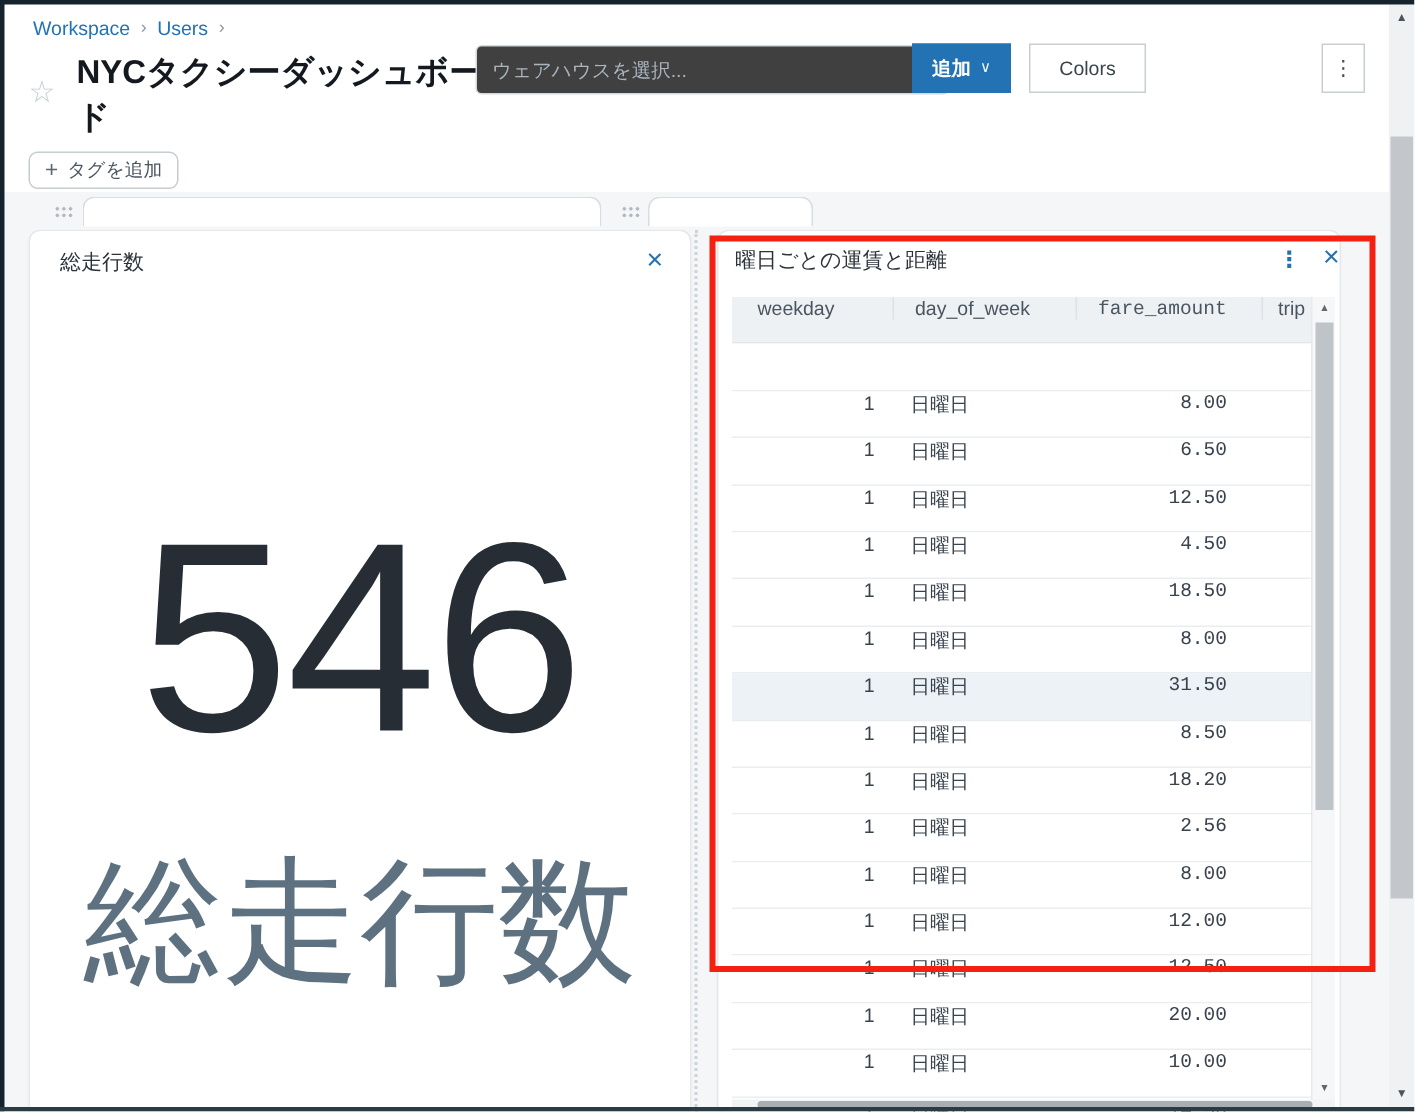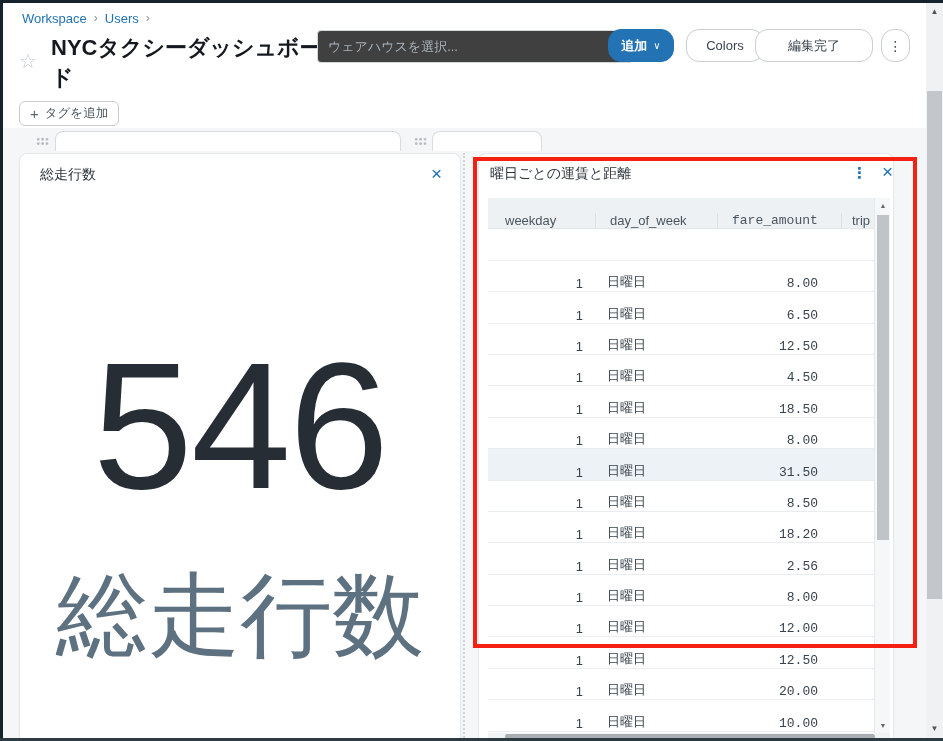--- a/index.html
+++ b/index.html
@@ -18,21 +18,21 @@
   .crumb-sep { color:#8b97a1; font-size:12px; }
   .crumb-redacted { position:absolute; left:225px; top:2px; width:133px; height:24px; background:#ffffff; }
 
   .star { position:absolute; left:16px; top:46px; font-size:20px; color:#c3ccd3; }
   .page-title { position:absolute; left:48px; top:30px; width:285px; font-size:22px; font-weight:700; color:#14191f; line-height:1.35; }
 
   .wh-select { position:absolute; left:314px; top:27px; width:316px; height:33px; border:1px solid #d4d9dd; border-radius:4px; background:#404040; display:flex; align-items:center; padding:0 10px; }
   .wh-select .ph { color:#a9b4bd; font-size:13px; flex:1; }
   .wh-select .chev { color:#a2acb4; font-size:12px; }
 
-  .btn { position:absolute; top:26px; height:33px; border:1px solid #c9ced3; border-radius:13px; background:#fff; display:flex; align-items:center; justify-content:center; font-size:13px; color:#39434d; cursor:pointer; }
+  .btn { position:absolute; top:26px; height:33px; border:1px solid #c9ced3; border-radius:0; background:#fff; display:flex; align-items:center; justify-content:center; font-size:13px; color:#39434d; cursor:pointer; }
   .btn-add { left:605px; width:66px; background:#2272b4; border-color:#2272b4; color:#fff; gap:6px; font-weight:600; }
   .btn-add .chev { font-size:10px; font-weight:400; opacity:.95; }
   .btn-colors { left:683px; width:78px; }
   .btn-done { left:752px; width:118px; }
   .btn-kebab { left:878px; width:29px; font-size:14px; color:#434d57; letter-spacing:0; }
 
   .btn-tag { position:absolute; left:16px; top:98px; height:25px; padding:0 10px; border:1px solid #c6ccd2; border-radius:6px; background:#fff; display:flex; align-items:center; gap:6px; font-size:12.5px; color:#4a5560; cursor:pointer; }
   .btn-tag .plus { font-size:15px; color:#5a6670; font-weight:400; }
 
   
@@ -54,21 +54,21 @@
   .icon-close { position:absolute; font-size:19px; line-height:1; color:#2272b4; cursor:pointer; font-weight:400; }
   .icon-kebab-blue { position:absolute; font-size:15px; color:#2272b4; font-weight:700; cursor:pointer; }
 
   .counter-value { position:absolute; left:19px; top:318px; width:442px; text-align:center; font-size:180px; line-height:1.2; color:#262d34; letter-spacing:-2px; }
   .counter-caption { position:absolute; left:19px; top:560px; width:442px; text-align:center; font-size:92px; line-height:1.2; color:#5d7181; white-space:nowrap; }
 
   .col-divider { position:absolute; left:463px; top:153px; height:588px; width:0; border-left:2px dotted #ccd3d9; }
 
   
   .tbl { position:absolute; left:488px; top:198px; width:386px; }
-  .trow { display:flex; height:31.4px; align-items:flex-end; border-bottom:1px solid #eaedf0; background:#fff; font-size:13px; color:#39434d; }
+  .trow { display:flex; height:31.4px; align-items:flex-start; border-bottom:1px solid #eaedf0; background:#fff; font-size:13px; color:#39434d; }
   .trow.hl { background:#edf2f7; }
   .thead { background:#eef1f3; color:#4a555f; font-weight:500; border-bottom:1px solid #e2e6e9; }
   .c1 { width:108px; text-align:right; padding-right:13px; }
   .c2 { width:122px; text-align:left; padding-left:11px; }
   .c3 { width:124px; text-align:right; padding-right:24px;font-family:Liberation Mono, monospace; }
   .c4 { width:32px; text-align:left; padding-left:10px; overflow:hidden; white-space:nowrap; }
   .thead .c1 { text-align:left; padding-left:17px; border-right:1px solid #dde1e5; }
   .thead .c2 { padding-left:14px; border-right:1px solid #dde1e5; }
   .thead .c3 { text-align:left; padding-left:14px; border-right:1px solid #dde1e5; }
 
@@ -114,21 +114,20 @@
     <div class="wh-select">
       <span class="ph">ウェアハウスを選択...</span>
       <span class="chev">∨</span>
     </div>
 
     <div class="btn btn-add">
       <span>追加</span>
       <span class="chev">∨</span>
     </div>
     <div class="btn btn-colors">Colors</div>
-    <div class="btn btn-done">編集完了</div>
     <div class="btn btn-kebab">⋮</div>
 
     <div class="btn-tag">
       <span class="plus">+</span>
       <span>タグを追加</span>
     </div>
   </div>
 
   <div class="canvas"></div>
 

